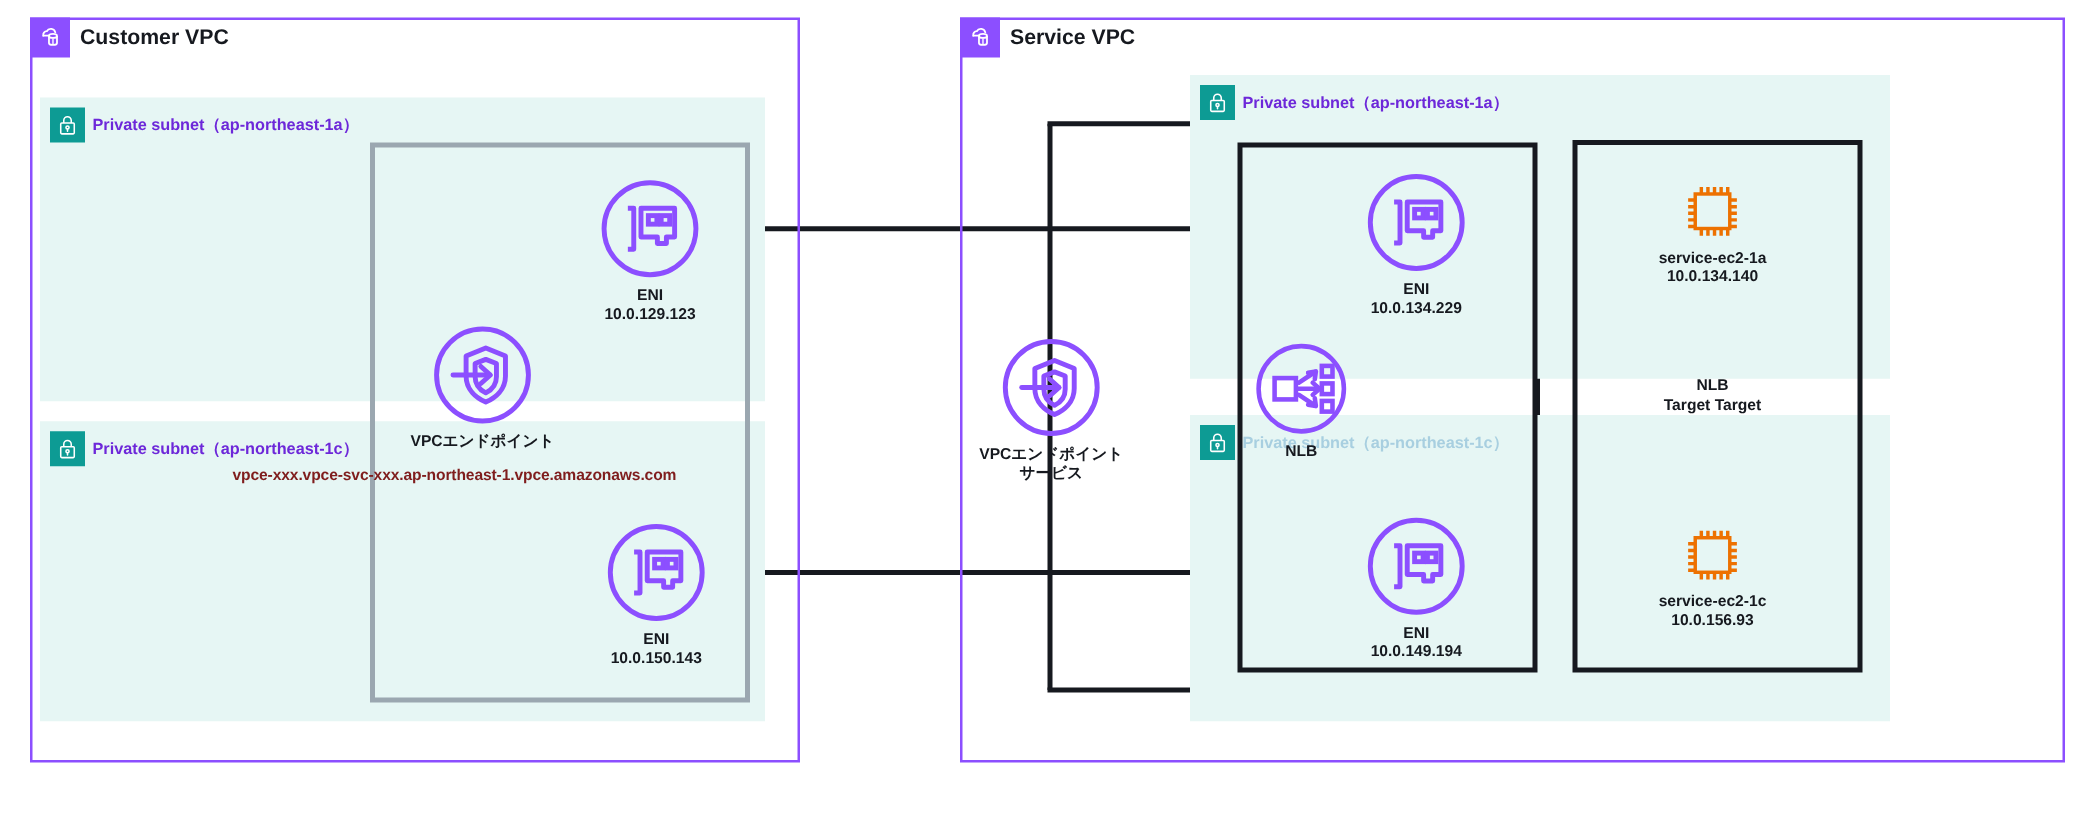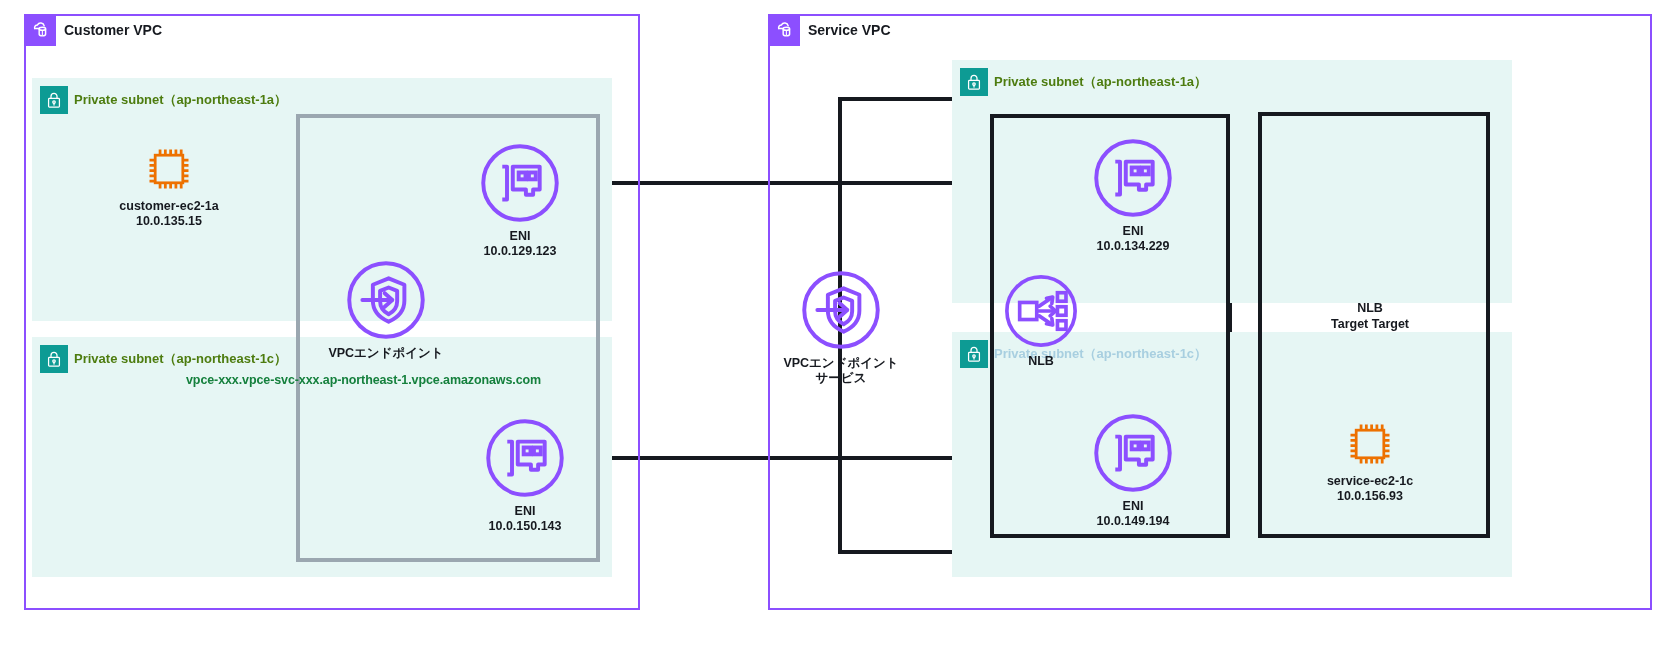--- a/index.html
+++ b/index.html
@@ -14,32 +14,32 @@
   
   .vpc{border:2px solid #8c4fff;background:transparent;}
   .vpc-tab{
     position:absolute;left:-2px;top:-2px;
     width:32px;height:32px;background:#8c4fff;
     display:flex;align-items:center;justify-content:center;
   }
   .vpc-title{
     position:absolute;top:-2px;left:38px;height:32px;
     display:flex;align-items:center;
-    font-size:14px;font-weight:bold;color:#16191f;white-space:nowrap;
+    font-size:17px;font-weight:bold;color:#16191f;white-space:nowrap;
   }
 
   
   .subnet{background:#e6f6f4;}
   .subnet-tab{
     position:absolute;left:8px;top:8px;width:28px;height:28px;
     background:#0d9b94;display:flex;align-items:center;justify-content:center;
   }
   .subnet-title{
     position:absolute;top:8px;left:42px;height:28px;display:flex;align-items:center;
-    font-size:13px;font-weight:bold;color:#4d7c0f;white-space:nowrap;
+    font-size:13px;font-weight:bold;color:#6d28d9;white-space:nowrap;
   }
   .subnet-title.faded{color:#a8cfe0;}
 
   
   .box-gray{border:4px solid #9ba7b0;background:transparent;}
   .box-black{border:4px solid #16191f;background:transparent;}
 
   
   .node{position:absolute;display:flex;flex-direction:column;align-items:center;}
   .node-label{
@@ -49,21 +49,21 @@
 
   .icon-circle{width:84px;height:84px;}
   .icon-ec2{width:52px;height:52px;}
 
   .plain-label{
     position:absolute;text-align:center;font-size:12.5px;font-weight:bold;
     color:#16191f;line-height:16px;white-space:nowrap;
   }
 
   .dns-label{
-    position:absolute;font-size:12.5px;font-weight:bold;color:#15803d;
+    position:absolute;font-size:12.5px;font-weight:bold;color:#7f1d1d;
     white-space:nowrap;letter-spacing:-0.1px;
   }
 
   .lineset{position:absolute;left:0;top:0;width:1659px;height:671px;
            pointer-events:none;overflow:visible;}
 </style>
 </head>
 <body>
 
 <div class="canvas">
@@ -125,35 +125,20 @@
         <path d="M8.4 10V7.6a3.6 3.6 0 0 1 7.2 0V10"></path>
         <circle cx="12" cy="14.4" r="1.5"></circle>
         <path d="M12 15.8v2.2" stroke-linecap="round"></path>
       </svg>
     </div>
     <div class="subnet-title">Private subnet（ap-northeast-1c）</div>
   </div>
 
   <div class="abs box-gray" style="left:296px;top:114px;width:304px;height:448px;"></div>
 
-  <div class="node" style="left:119px;top:143px;width:100px;">
-    <svg class="icon-ec2" viewBox="0 0 64 64" fill="none" stroke="#ed7100" stroke-width="3.4">
-      <rect x="15" y="15" width="34" height="34"></rect>
-      <g stroke-linecap="butt">
-        <path d="M21 15V8M27.5 15V8M34 15V8M40.5 15V8M47 15V8"></path>
-        <path d="M21 49v7M27.5 49v7M34 49v7M40.5 49v7M47 49v7"></path>
-        <path d="M15 21H8M15 27.5H8M15 34H8M15 40.5H8M15 47H8"></path>
-        <path d="M49 21h7M49 27.5h7M49 34h7M49 40.5h7M49 47h7"></path>
-      </g>
-    </svg>
-    <div class="node-label">
-      <span>customer-ec2-1a</span><br>
-      <span>10.0.135.15</span>
-    </div>
-  </div>
 
 
   <div class="node" style="left:478px;top:141px;width:84px;">
     <svg class="icon-circle" viewBox="0 0 64 64" fill="none" stroke="#8c4fff" stroke-width="3">
       <circle cx="32" cy="32" r="28"></circle>
       <path d="M18.5 19.5h3.6v25h-3.6" stroke-linejoin="round"></path>
       <path d="M26.5 19.5h20.5v17.5h-5v4h-5.5v-4h-10z" stroke-linejoin="round"></path>
       <rect x="31" y="24" width="5.2" height="5.2"></rect>
       <rect x="38.8" y="24" width="5.2" height="5.2"></rect>
     </svg>
@@ -285,20 +270,35 @@
       <path d="M26.5 19.5h20.5v17.5h-5v4h-5.5v-4h-10z" stroke-linejoin="round"></path>
       <rect x="31" y="24" width="5.2" height="5.2"></rect>
       <rect x="38.8" y="24" width="5.2" height="5.2"></rect>
     </svg>
     <div class="node-label">
       <span>ENI</span><br>
       <span>10.0.149.194</span>
     </div>
   </div>
 
+  <div class="node" style="left:1320px;top:143px;width:100px;">
+    <svg class="icon-ec2" viewBox="0 0 64 64" fill="none" stroke="#ed7100" stroke-width="3.4">
+      <rect x="15" y="15" width="34" height="34"></rect>
+      <g stroke-linecap="butt">
+        <path d="M21 15V8M27.5 15V8M34 15V8M40.5 15V8M47 15V8"></path>
+        <path d="M21 49v7M27.5 49v7M34 49v7M40.5 49v7M47 49v7"></path>
+        <path d="M15 21H8M15 27.5H8M15 34H8M15 40.5H8M15 47H8"></path>
+        <path d="M49 21h7M49 27.5h7M49 34h7M49 40.5h7M49 47h7"></path>
+      </g>
+    </svg>
+    <div class="node-label">
+      <span>service-ec2-1a</span><br>
+      <span>10.0.134.140</span>
+    </div>
+  </div>
 
   <div class="node" style="left:1320px;top:418px;width:100px;justify-content:center;">
     <svg class="icon-ec2" viewBox="0 0 64 64" fill="none" stroke="#ed7100" stroke-width="3.4">
       <rect x="15" y="15" width="34" height="34"></rect>
       <g stroke-linecap="butt">
         <path d="M21 15V8M27.5 15V8M34 15V8M40.5 15V8M47 15V8"></path>
         <path d="M21 49v7M27.5 49v7M34 49v7M40.5 49v7M47 49v7"></path>
         <path d="M15 21H8M15 27.5H8M15 34H8M15 40.5H8M15 47H8"></path>
         <path d="M49 21h7M49 27.5h7M49 34h7M49 40.5h7M49 47h7"></path>
       </g>

